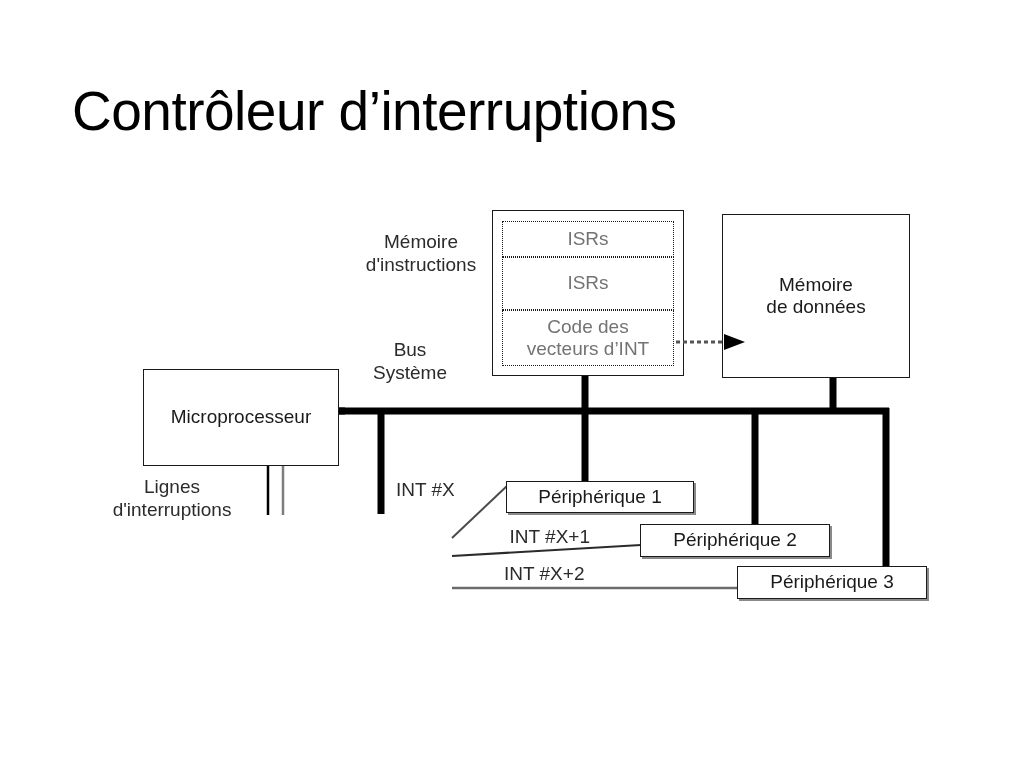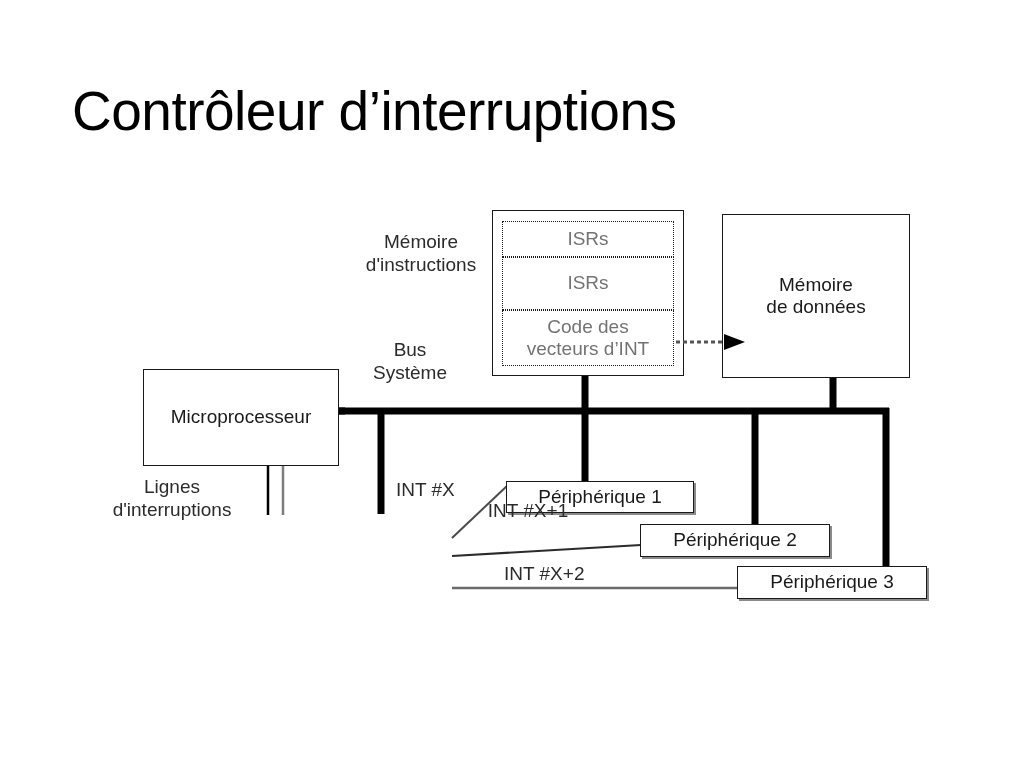--- a/index.html
+++ b/index.html
@@ -170,21 +170,21 @@
     </div>
 
     <div class="plainlabel" style="left:355px; top:339px; width:110px;">Bus
 Système</div>
 
     <div class="plainlabel" style="left:92px; top:476px; width:160px;">Lignes
 d'interruptions</div>
 
     <div class="plainlabel" style="left:396px; top:479px; width:98px; text-align:left;">INT #X</div>
 
-    <div class="plainlabel" style="left:466px; top:500px; width:124px; text-align:center;">INT #X+1</div>
+    <div class="plainlabel" style="left:466px; top:526px; width:124px; text-align:right;">INT #X+1</div>
 
     <div class="plainlabel" style="left:504px; top:563px; width:126px; text-align:left;">INT #X+2</div>
 
     <svg class="lines top" viewBox="0 0 1024 768" xmlns="http://www.w3.org/2000/svg">
       <line x1="676" y1="342" x2="726" y2="342" stroke="#555555" stroke-width="3" stroke-dasharray="4 3"></line>
       <polygon points="724,334 745,342 724,350" fill="#000000"></polygon>
     </svg>
 
   </div>
 </div>

